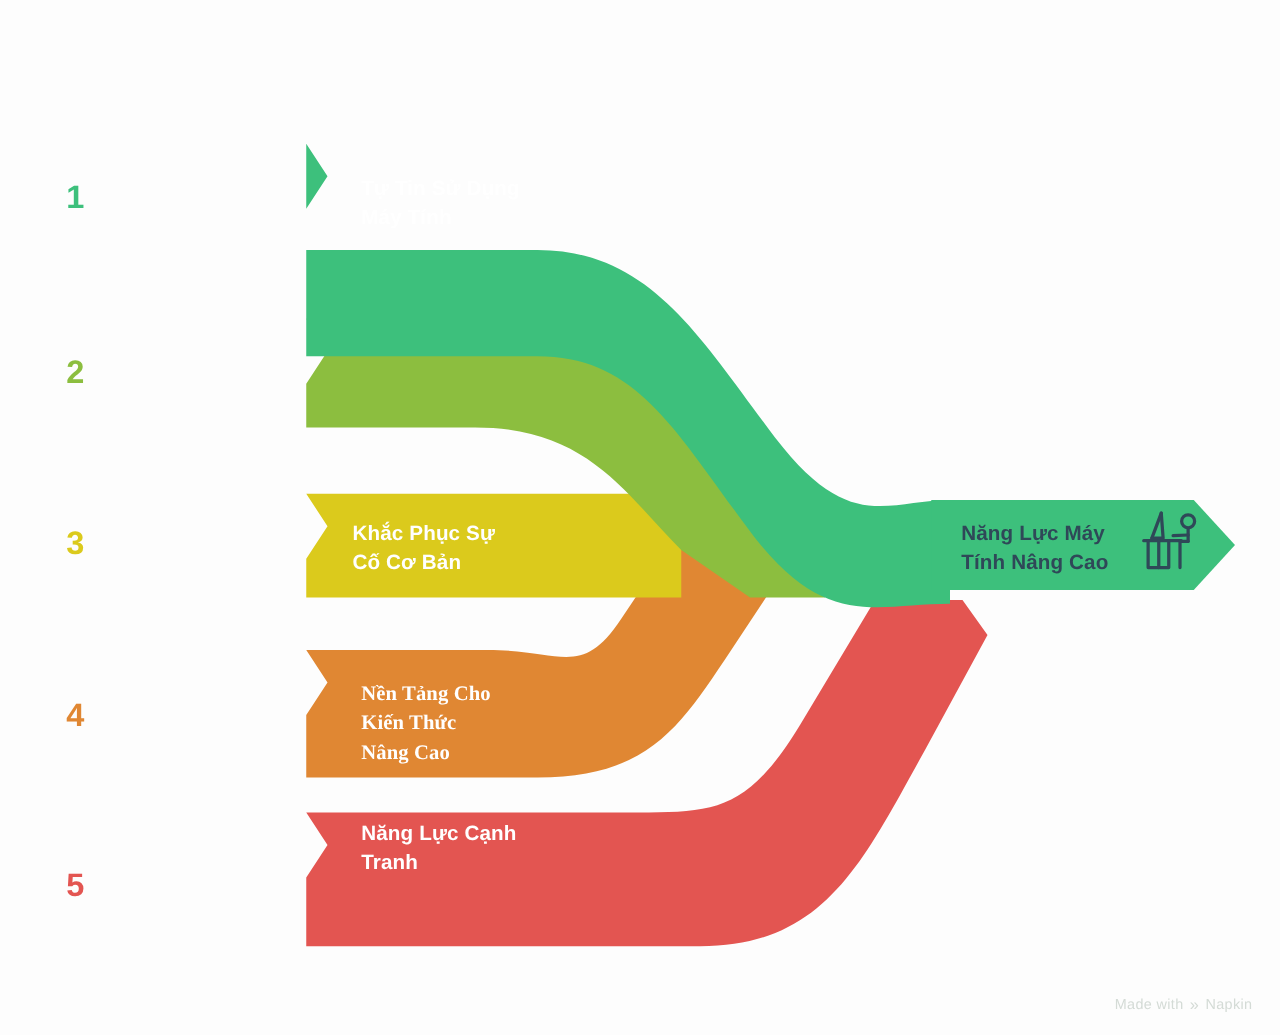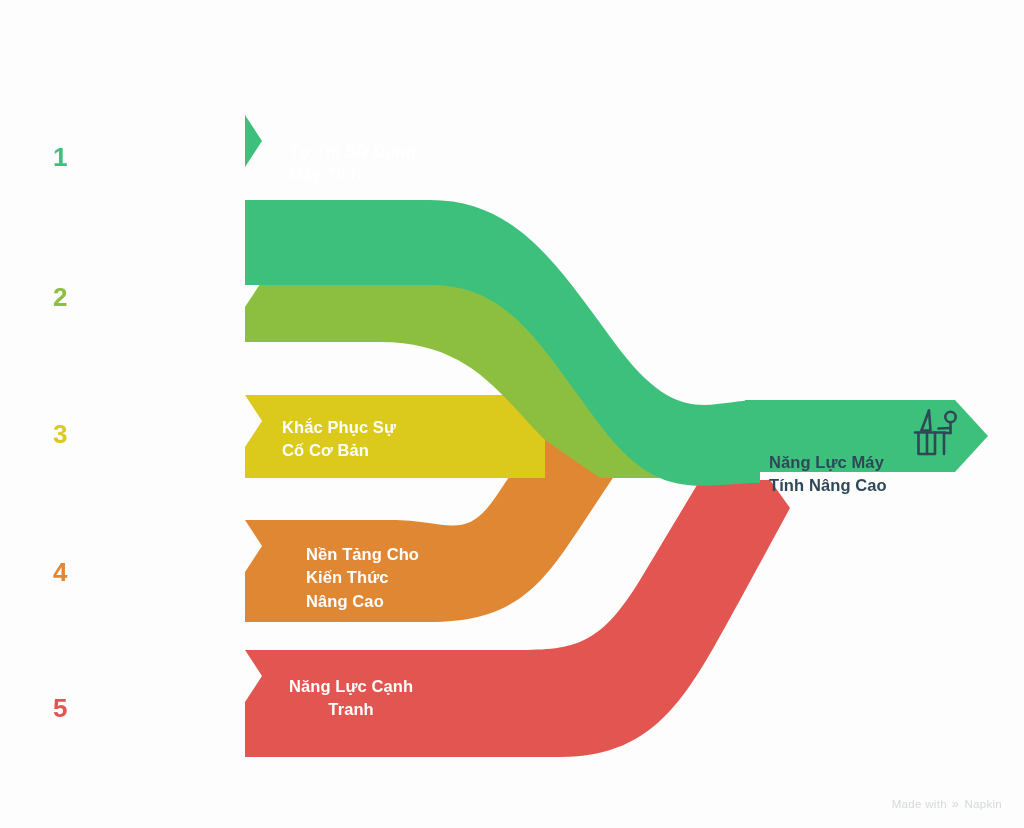--- a/index.html
+++ b/index.html
@@ -44,21 +44,20 @@
     letter-spacing: 0.1px;
   }
   .outcome-label {
     position: absolute;
     color: #2f4858;
     font-size: 16.5px;
     font-weight: bold;
     line-height: 1.42;
     white-space: pre-line;
     letter-spacing: 0.1px;
-    margin-top: 35px;
   }
   #outcome-icon {
     position: absolute;
     left: 908px;
     top: 404px;
     width: 58px;
     height: 58px;
   }
   #watermark {
     position: absolute;
@@ -117,24 +116,24 @@
   <div class="step-number" style="left:53px; top:144px; color:#3dc07c;">1</div>
   <div class="step-number" style="left:53px; top:284px; color:#8cbe3f;">2</div>
   <div class="step-number" style="left:53px; top:421px; color:#dbca1c;">3</div>
   <div class="step-number" style="left:53px; top:559px; color:#e08733;">4</div>
   <div class="step-number" style="left:53px; top:695px; color:#e35551;">5</div>
 
   <div class="ribbon-label" style="left:289px; top:140px;">Tự Tin Sử Dụng
 Máy Tính</div>
   <div class="ribbon-label" style="left:282px; top:416px;">Khắc Phục Sự
 Cố Cơ Bản</div>
-  <div class="ribbon-label" style="left:306px; top:543px;">Nền Tảng Cho
+  <div class="ribbon-label" style="left:289px; top:543px;font-family:Liberation Serif, serif;">Nền Tảng Cho
 Kiến Thức
 Nâng Cao</div>
-  <div class="ribbon-label" style="left:289px; top:675px;text-align:center;">Năng Lực Cạnh
+  <div class="ribbon-label" style="left:289px; top:656px;">Năng Lực Cạnh
 Tranh</div>
 
   <div class="outcome-label" style="left:769px; top:416px;">Năng Lực Máy
 Tính Nâng Cao</div>
 
   <svg id="outcome-icon" viewBox="0 0 58 58" xmlns="http://www.w3.org/2000/svg">
     <g fill="none" stroke="#2f4858" stroke-width="2.6" stroke-linecap="round" stroke-linejoin="round">
 
       <path d="M13.5,26.5 L21,6.5"></path>
       <path d="M13.5,26.5 L22.5,26.5 L21,6.5"></path>

